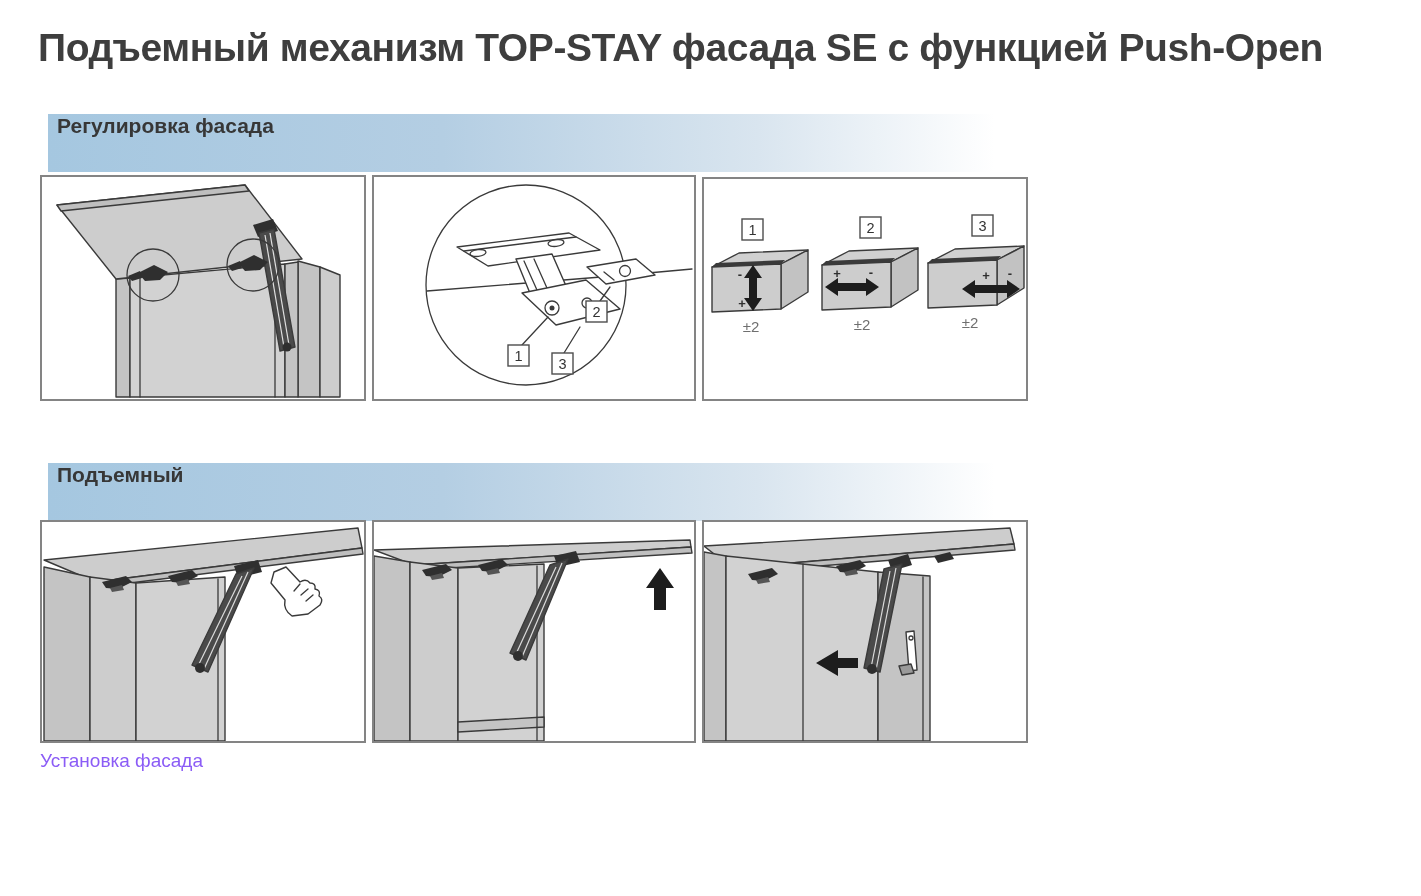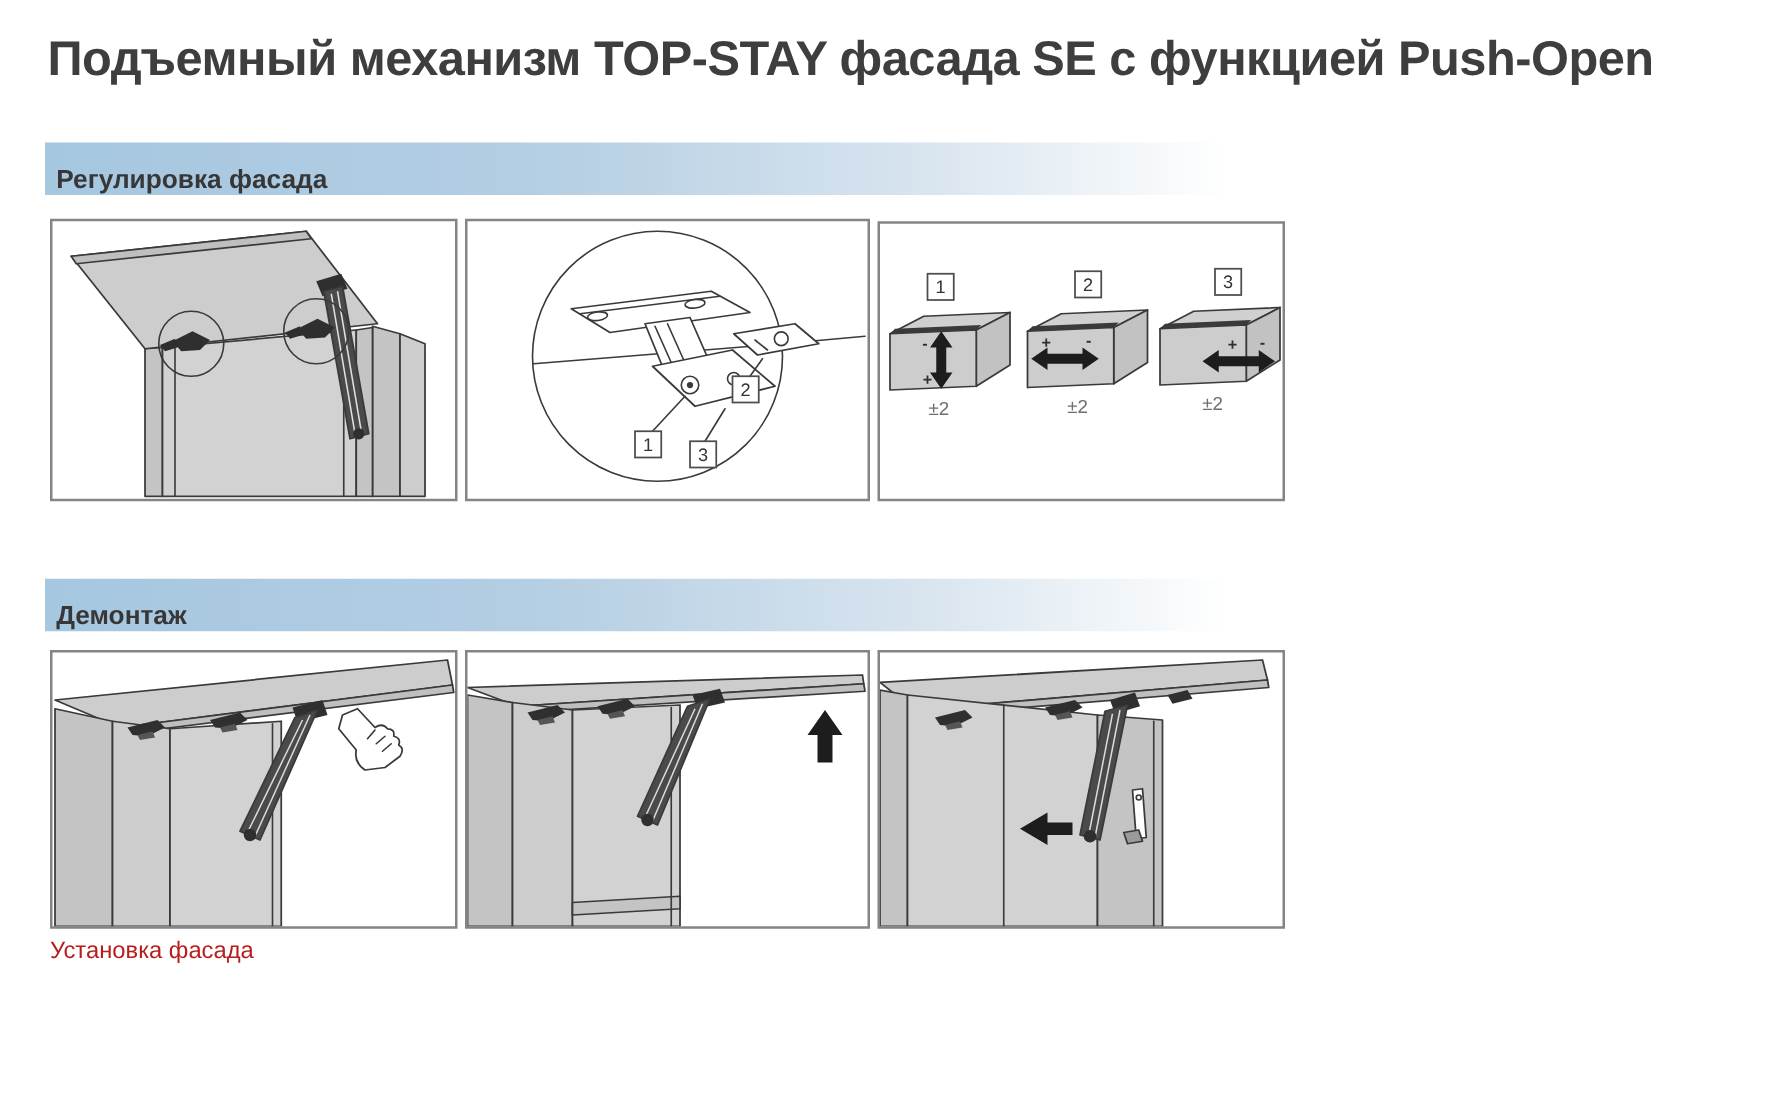--- a/index.html
+++ b/index.html
@@ -7,34 +7,34 @@
   body {
     width:1421px; height:896px; position:relative; overflow:hidden;
     font-family:"Liberation Sans", sans-serif;
   }
   .page-title {
     position:absolute; left:38px; top:26px;
     font-size:39px; font-weight:700; color:#3e3e3e;
     letter-spacing:-0.4px; white-space:nowrap;
   }
   .sec-header {
-    position:absolute; left:36px; width:986px; height:42px;
+    position:absolute; left:48px; width:986px; height:58px;
     background:linear-gradient(90deg,#a5c7e0 0%,#b4cee3 40%,#d9e5ef 72%,#ffffff 96%);
-    display:flex; align-items:flex-end;
+    display:flex; align-items:flex-start;
   }
   .sec-header .sec-label {
     font-size:21px; font-weight:700; color:#373737; padding-left:9px;
   }
   .panel {
     position:absolute; background:#fff; border:2px solid #848484;
   }
   .panel svg { display:block; width:100%; height:100%; }
   .caption {
     position:absolute; left:40px; top:750px;
-    font-size:19px; color:#b91c1c;
+    font-size:19px; color:#8b5cf6;
   }
   
   .s  { stroke:#3a3a3a; stroke-width:1.4; stroke-linejoin:round; stroke-linecap:round; }
   .ln { stroke:#3a3a3a; stroke-width:1.3; fill:none; stroke-linejoin:round; stroke-linecap:round; }
   .f-base  { fill:#cdcdcd; }
   .f-light { fill:#d2d2d2; }
   .f-mid   { fill:#c4c4c4; }
   .f-edge  { fill:#bfbfbf; }
   .callout-box { fill:#fff; stroke:#4d4d4d; stroke-width:1.4; }
   .callout-num { font-size:14.5px; fill:#333; text-anchor:middle; font-family:"Liberation Sans",sans-serif; }
@@ -164,21 +164,21 @@
       <use href="#adj-cube" transform="translate(224,84)"></use>
       <polygon fill="#1d1d1d" points="258,110 271,101 271,106 303,106 303,101 316,110 303,119 303,114 271,114 271,119"></polygon>
       <text class="sign" x="282" y="101">+</text>
       <text class="sign" x="306" y="99">-</text>
       <text class="range" x="266" y="149">±2</text>
     </g>
   </svg>
 </figure>
 
 <div class="sec-header" style="top:463px">
-  <span class="sec-label">Демонтаж</span>
+  <span class="sec-label">Подъемный</span>
 </div>
 
 <figure class="panel" style="left:40px; top:520px; width:326px; height:223px">
   <svg viewBox="0 0 322 219">
     <g>
       <polygon class="s f-base" points="2,38 316,6 320,26 54,60"></polygon>
       <polygon class="s f-edge" points="54,60 320,26 321,32 56,65"></polygon>
     </g>
     <g>
       <polygon class="s f-mid" points="2,45 48,55 48,219 2,219"></polygon>

